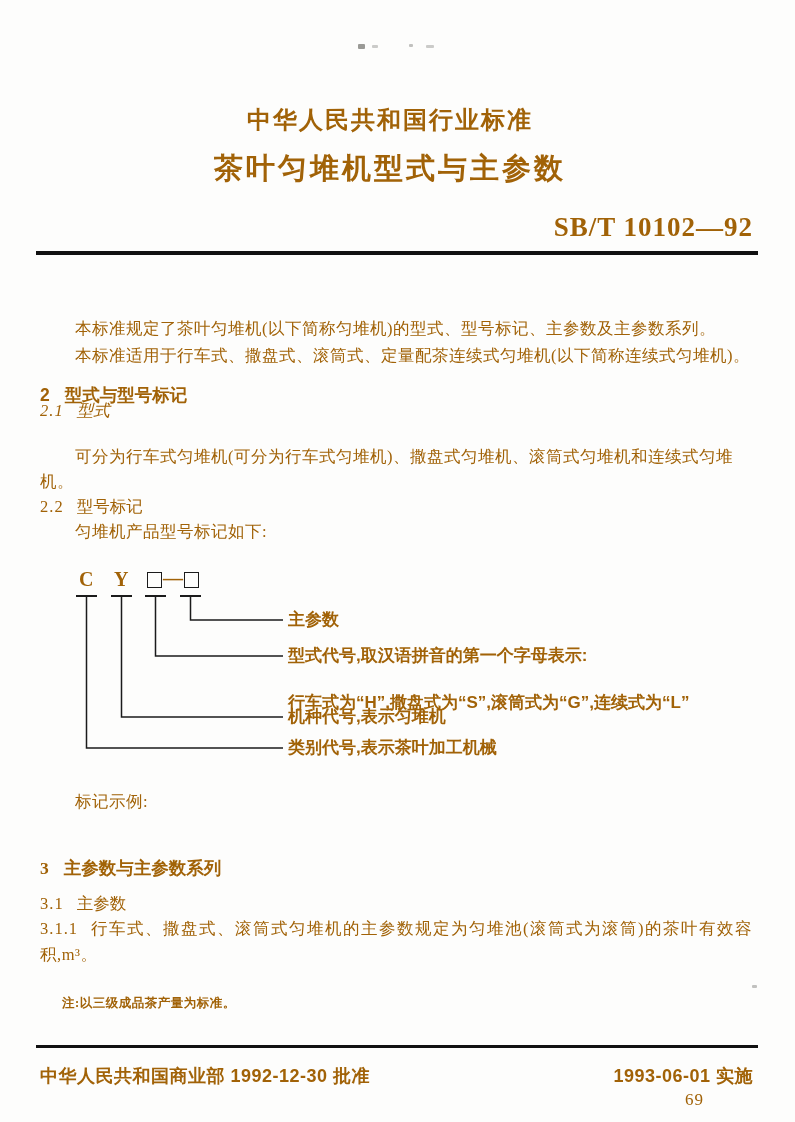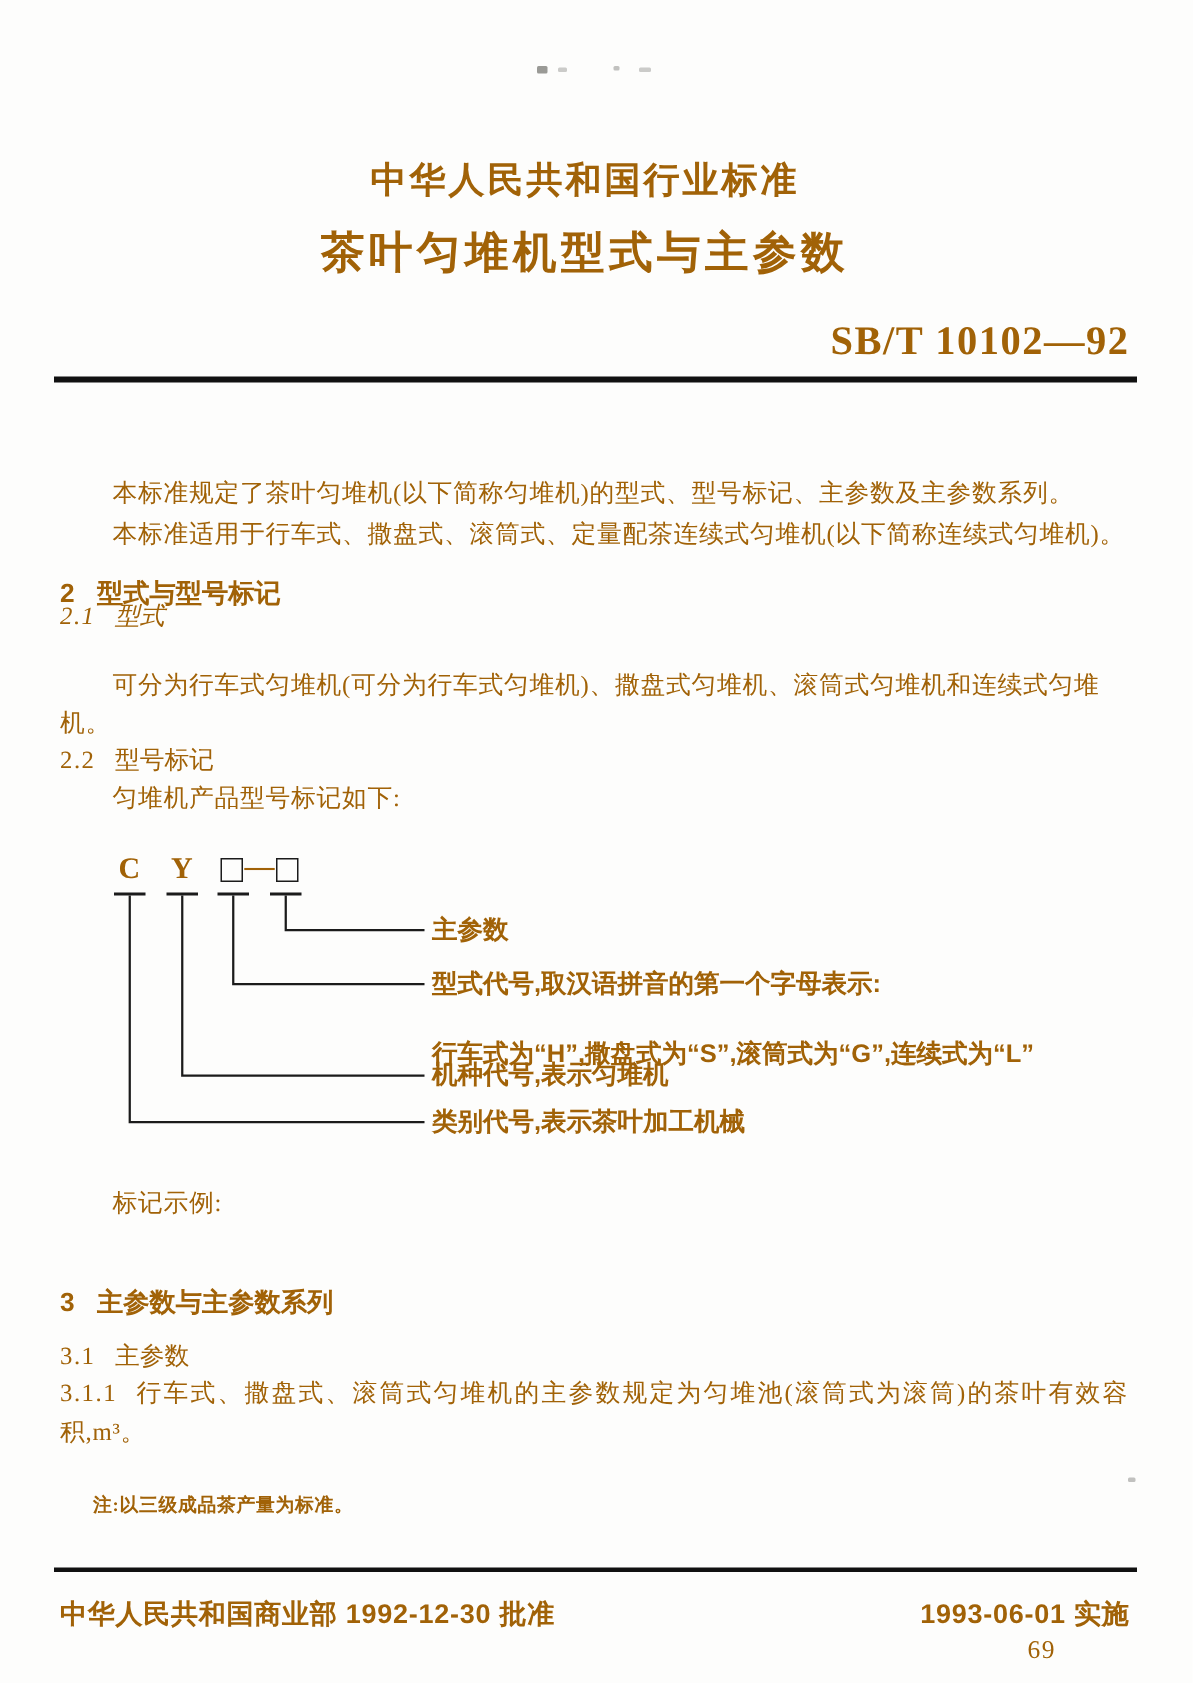--- a/index.html
+++ b/index.html
@@ -109,21 +109,21 @@
   </svg>
 
   <div class="abs diagram-label" style="top:610px;">主参数</div>
   <div class="abs diagram-label" style="top:646px;">型式代号,取汉语拼音的第一个字母表示:</div>
   <div class="abs diagram-label" style="top:677px;margin-top:16px;">行车式为“H”,撒盘式为“S”,滚筒式为“G”,连续式为“L”</div>
   <div class="abs diagram-label" style="top:707px;">机种代号,表示匀堆机</div>
   <div class="abs diagram-label" style="top:738px;">类别代号,表示茶叶加工机械</div>
 
   <div class="abs body-line" style="top:791px;">标记示例:</div>
 
-  <div class="abs sec-head" style="top:856px;">
+  <div class="abs sec-head" style="top:856px;font-family:Liberation Serif, serif;">
     <span class="num">3</span><span>主参数与主参数系列</span>
   </div>
   <div class="abs clause" style="top:893px;">
     <span class="num">3.1</span><span>主参数</span>
   </div>
   <div class="abs clause" style="top:918px;letter-spacing:1.5px;">
     <span class="num">3.1.1</span><span>行车式、撒盘式、滚筒式匀堆机的主参数规定为匀堆池(滚筒式为滚筒)的茶叶有效容</span>
   </div>
   <div class="abs cont-line" style="top:944px;">积,m³。</div>
   <div class="abs note-line" style="top:995px;">注:以三级成品茶产量为标准。</div>

